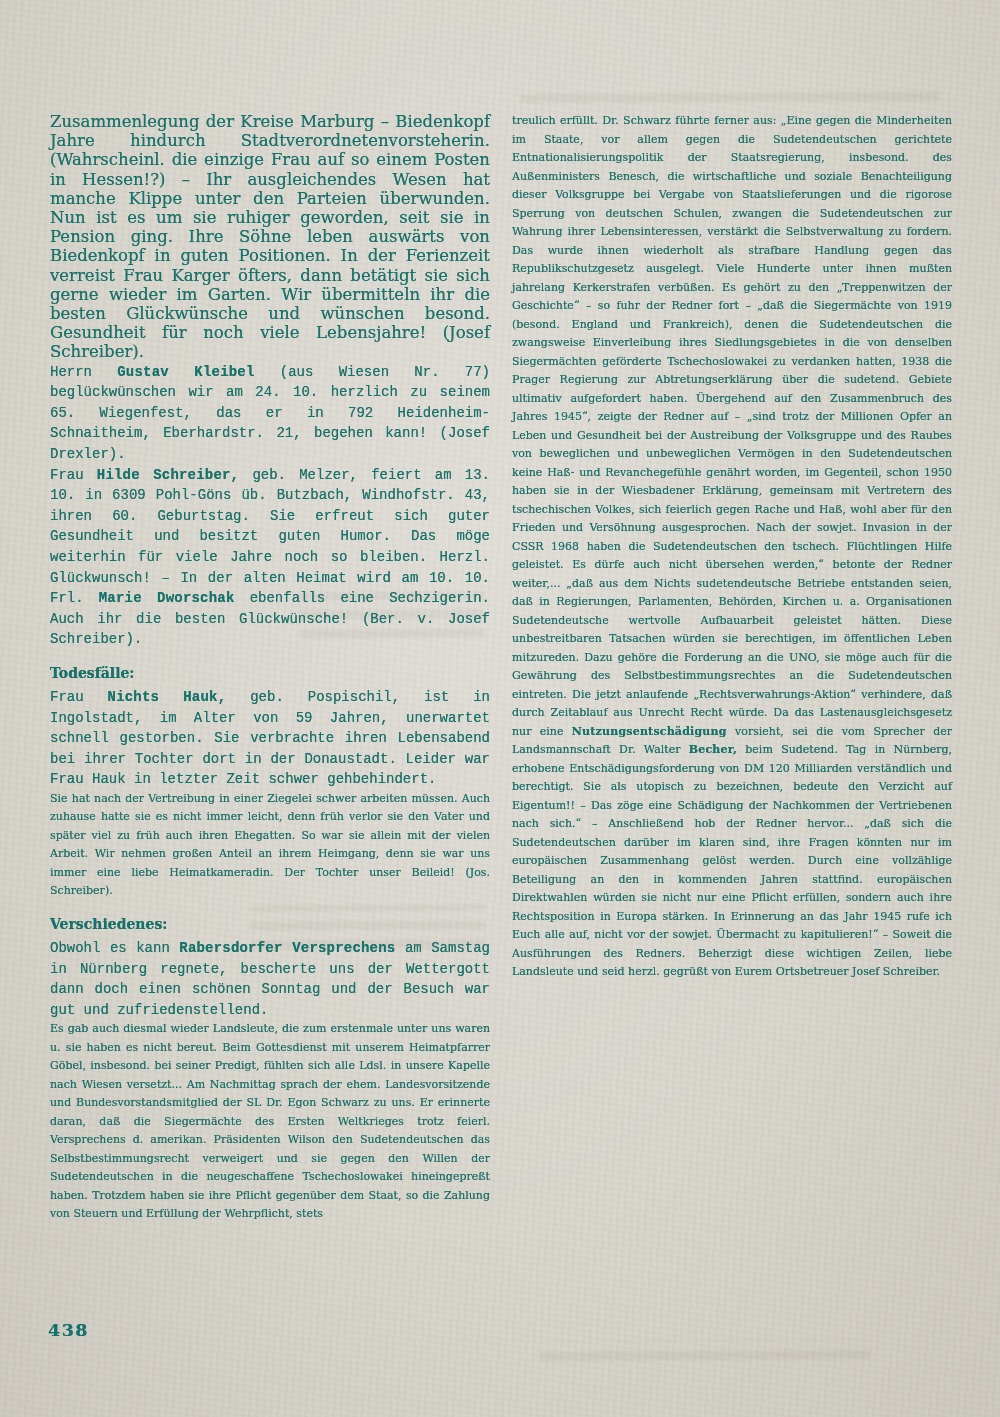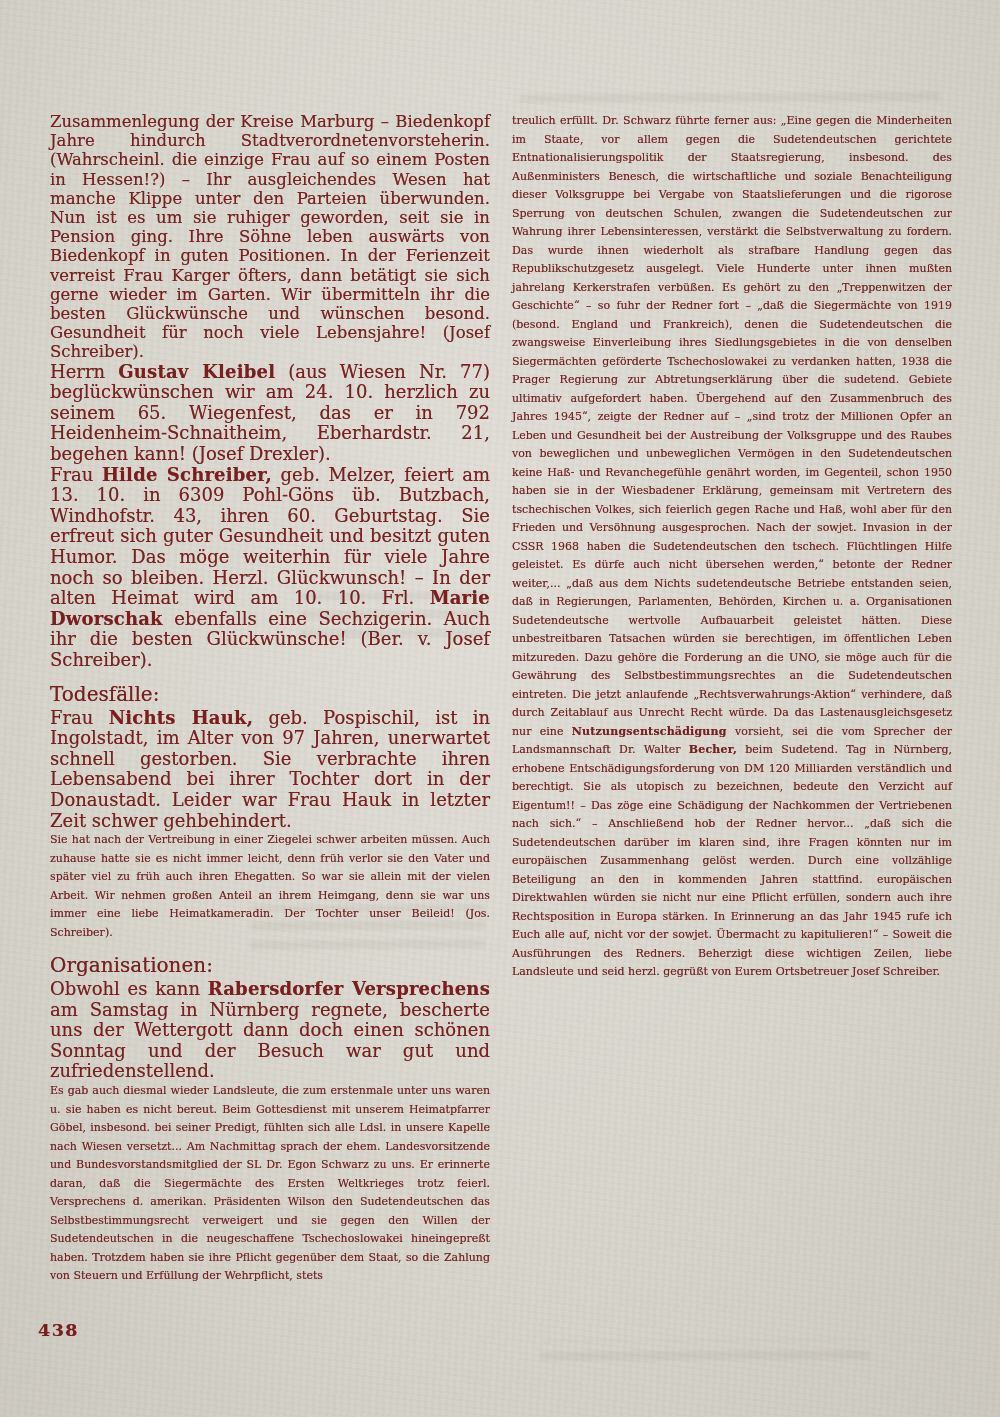--- a/index.html
+++ b/index.html
@@ -4,21 +4,21 @@
 <style>
   html,body { margin:0; padding:0; }
   body {
     width:1000px; height:1417px;
     font-family:"DejaVu Serif","Liberation Serif",serif;
     overflow:hidden;
   }
   .page {
     position:relative; width:1000px; height:1417px;
     background:#d8d5cd;
-    color:#7f1d1d;
+    color:#0f766e;
     overflow:hidden;
   }
   .texture {
     position:absolute; inset:0; pointer-events:none;
     background:
       radial-gradient(ellipse at 48% 38%, rgba(255,255,255,0.20) 0%, rgba(255,255,255,0.0) 55%, rgba(90,82,66,0.10) 100%),
       repeating-linear-gradient(93deg, rgba(120,110,88,0.028) 0 3px, rgba(255,255,255,0.02) 3px 7px),
       repeating-linear-gradient(7deg, rgba(110,100,82,0.022) 0 2px, rgba(255,255,255,0.015) 2px 6px);
   }
   .ghost {
@@ -29,31 +29,31 @@
   }
   .columns {
     position:absolute; top:112px; left:50px;
     display:flex; gap:22px;
   }
   .col { width:440px; }
   p {
     margin:0; text-align:justify; hyphens:auto; -webkit-hyphens:auto;
     text-shadow:0 0 0.45px rgba(36,34,30,0.55);
   }
-  .tL { font-size:18px; line-height:20.6px; }   
+  .tL { font-size:14px; line-height:20.6px;font-family:Liberation Mono, monospace; }   
   .tM { font-size:16.5px; line-height:19.2px; }   
   .tS { font-size:11px; line-height:18.5px; }   
   .hd {
-    font-weight:normal; font-size:20px; line-height:20px;
+    font-weight:bold; font-size:14px; line-height:20px;
     margin-top:13px; margin-bottom:4px; text-align:left;
     text-shadow:0 0 0.5px rgba(36,34,30,0.7);
   }
   b { letter-spacing:0.2px; }
   .pagenum {
-    position:absolute; left:38px; top:1320px;
+    position:absolute; left:48px; top:1320px;
     font-size:17.5px; font-weight:bold; letter-spacing:1.5px;
     text-shadow:0 0 0.5px rgba(36,34,30,0.6);
   }
 </style>
 </head>
 <body>
 
 <div class="page">
   <div class="texture"></div>
 
@@ -66,25 +66,25 @@
 
     <div class="col">
       <p class="tM">Zusammenlegung der Kreise Marburg – Biedenkopf Jahre hindurch Stadtverordnetenvorsteherin. (Wahrscheinl. die einzige Frau auf so einem Posten in Hessen!?) – Ihr ausgleichendes Wesen hat manche Klippe unter den Parteien überwunden. Nun ist es um sie ruhiger geworden, seit sie in Pension ging. Ihre Söhne leben auswärts von Biedenkopf in guten Positionen. In der Ferienzeit verreist Frau Karger öfters, dann betätigt sie sich gerne wieder im Garten. Wir übermitteln ihr die besten Glückwünsche und wünschen besond. Gesundheit für noch viele Lebensjahre! (Josef Schreiber).</p>
 
       <p class="tL"><span>Herrn </span><b>Gustav Kleibel</b><span> (aus Wiesen Nr. 77) beglückwünschen wir am 24. 10. herzlich zu seinem 65. Wiegenfest, das er in 792 Heidenheim-Schnaitheim, Eberhardstr. 21, begehen kann! (Josef Drexler).</span></p>
 
       <p class="tL"><span>Frau </span><b>Hilde Schreiber,</b><span> geb. Melzer, feiert am 13. 10. in 6309 Pohl-Göns üb. Butzbach, Windhofstr. 43, ihren 60. Geburtstag. Sie erfreut sich guter Gesundheit und besitzt guten Humor. Das möge weiterhin für viele Jahre noch so bleiben. Herzl. Glückwunsch! – In der alten Heimat wird am 10. 10. Frl. </span><b>Marie Dworschak</b><span> ebenfalls eine Sechzigerin. Auch ihr die besten Glückwünsche! (Ber. v. Josef Schreiber).</span></p>
 
       <p class="hd">Todesfälle:</p>
 
-      <p class="tL"><span>Frau </span><b>Nichts Hauk,</b><span> geb. Pospischil, ist in Ingolstadt, im Alter von 97 Jahren, unerwartet schnell gestorben. Sie verbrachte ihren Lebensabend bei ihrer Tochter dort in der Donaustadt. Leider war Frau Hauk in letzter Zeit schwer gehbehindert.</span></p>
+      <p class="tL"><span>Frau </span><b>Nichts Hauk,</b><span> geb. Pospischil, ist in Ingolstadt, im Alter von 59 Jahren, unerwartet schnell gestorben. Sie verbrachte ihren Lebensabend bei ihrer Tochter dort in der Donaustadt. Leider war Frau Hauk in letzter Zeit schwer gehbehindert.</span></p>
 
       <p class="tS">Sie hat nach der Vertreibung in einer Ziegelei schwer arbeiten müssen. Auch zuhause hatte sie es nicht immer leicht, denn früh verlor sie den Vater und später viel zu früh auch ihren Ehegatten. So war sie allein mit der vielen Arbeit. Wir nehmen großen Anteil an ihrem Heimgang, denn sie war uns immer eine liebe Heimatkameradin. Der Tochter unser Beileid! (Jos. Schreiber).</p>
 
-      <p class="hd">Organisationen:</p>
+      <p class="hd">Verschiedenes:</p>
 
       <p class="tL"><span>Obwohl es kann </span><b>Rabersdorfer Versprechens</b><span> am Samstag in Nürnberg regnete, bescherte uns der Wettergott dann doch einen schönen Sonntag und der Besuch war gut und zufriedenstellend.</span></p>
 
       <p class="tS">Es gab auch diesmal wieder Landsleute, die zum erstenmale unter uns waren u. sie haben es nicht bereut. Beim Gottesdienst mit unserem Heimatpfarrer Göbel, insbesond. bei seiner Predigt, fühlten sich alle Ldsl. in unsere Kapelle nach Wiesen versetzt... Am Nachmittag sprach der ehem. Landesvorsitzende und Bundesvorstandsmitglied der SL Dr. Egon Schwarz zu uns. Er erinnerte daran, daß die Siegermächte des Ersten Weltkrieges trotz feierl. Versprechens d. amerikan. Präsidenten Wilson den Sudetendeutschen das Selbstbestimmungsrecht verweigert und sie gegen den Willen der Sudetendeutschen in die neugeschaffene Tschechoslowakei hineingepreßt haben. Trotzdem haben sie ihre Pflicht gegenüber dem Staat, so die Zahlung von Steuern und Erfüllung der Wehrpflicht, stets</p>
     </div>
 
     <div class="col">
       <p class="tS"><span>treulich erfüllt. Dr. Schwarz führte ferner aus: „Eine gegen die Minderheiten im Staate, vor allem gegen die Sudetendeutschen gerichtete Entnationalisierungspolitik der Staatsregierung, insbesond. des Außenministers Benesch, die wirtschaftliche und soziale Benachteiligung dieser Volksgruppe bei Vergabe von Staatslieferungen und die rigorose Sperrung von deutschen Schulen, zwangen die Sudetendeutschen zur Wahrung ihrer Lebensinteressen, verstärkt die Selbstverwaltung zu fordern. Das wurde ihnen wiederholt als strafbare Handlung gegen das Republikschutzgesetz ausgelegt. Viele Hunderte unter ihnen mußten jahrelang Kerkerstrafen verbüßen. Es gehört zu den „Treppenwitzen der Geschichte“ – so fuhr der Redner fort – „daß die Siegermächte von 1919 (besond. England und Frankreich), denen die Sudetendeutschen die zwangsweise Einverleibung ihres Siedlungsgebietes in die von denselben Siegermächten geförderte Tschechoslowakei zu verdanken hatten, 1938 die Prager Regierung zur Abtretungserklärung über die sudetend. Gebiete ultimativ aufgefordert haben. Übergehend auf den Zusammenbruch des Jahres 1945“, zeigte der Redner auf – „sind trotz der Millionen Opfer an Leben und Gesundheit bei der Austreibung der Volksgruppe und des Raubes von beweglichen und unbeweglichen Vermögen in den Sudetendeutschen keine Haß- und Revanchegefühle genährt worden, im Gegenteil, schon 1950 haben sie in der Wiesbadener Erklärung, gemeinsam mit Vertretern des tschechischen Volkes, sich feierlich gegen Rache und Haß, wohl aber für den Frieden und Versöhnung ausgesprochen. Nach der sowjet. Invasion in der CSSR 1968 haben die Sudetendeutschen den tschech. Flüchtlingen Hilfe geleistet. Es dürfe auch nicht übersehen werden,“ betonte der Redner weiter,... „daß aus dem Nichts sudetendeutsche Betriebe entstanden seien, daß in Regierungen, Parlamenten, Behörden, Kirchen u. a. Organisationen Sudetendeutsche wertvolle Aufbauarbeit geleistet hätten. Diese unbestreitbaren Tatsachen würden sie berechtigen, im öffentlichen Leben mitzureden. Dazu gehöre die Forderung an die UNO, sie möge auch für die Gewährung des Selbstbestimmungsrechtes an die Sudetendeutschen eintreten. Die jetzt anlaufende „Rechtsverwahrungs-Aktion“ verhindere, daß durch Zeitablauf aus Unrecht Recht würde. Da das Lastenausgleichsgesetz nur eine </span><b>Nutzungsentschädigung</b><span> vorsieht, sei die vom Sprecher der Landsmannschaft Dr. Walter </span><b>Becher,</b><span> beim Sudetend. Tag in Nürnberg, erhobene Entschädigungsforderung von DM 120 Milliarden verständlich und berechtigt. Sie als utopisch zu bezeichnen, bedeute den Verzicht auf Eigentum!! – Das zöge eine Schädigung der Nachkommen der Vertriebenen nach sich.“ – Anschließend hob der Redner hervor... „daß sich die Sudetendeutschen darüber im klaren sind, ihre Fragen könnten nur im europäischen Zusammenhang gelöst werden. Durch eine vollzählige Beteiligung an den in kommenden Jahren stattfind. europäischen Direktwahlen würden sie nicht nur eine Pflicht erfüllen, sondern auch ihre Rechtsposition in Europa stärken. In Erinnerung an das Jahr 1945 rufe ich Euch alle auf, nicht vor der sowjet. Übermacht zu kapitulieren!“ – Soweit die Ausführungen des Redners. Beherzigt diese wichtigen Zeilen, liebe Landsleute und seid herzl. gegrüßt von Eurem Ortsbetreuer Josef Schreiber.</span></p>
     </div>
 

